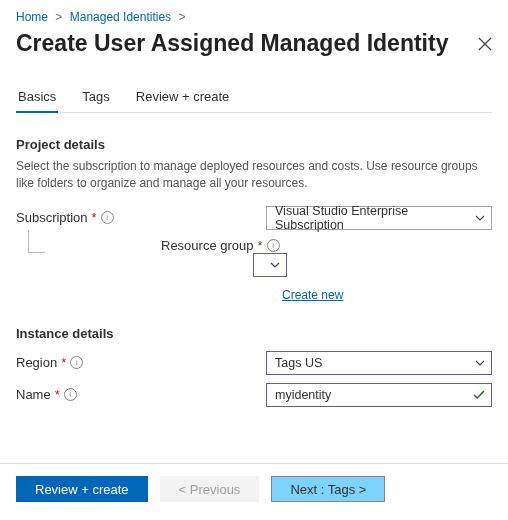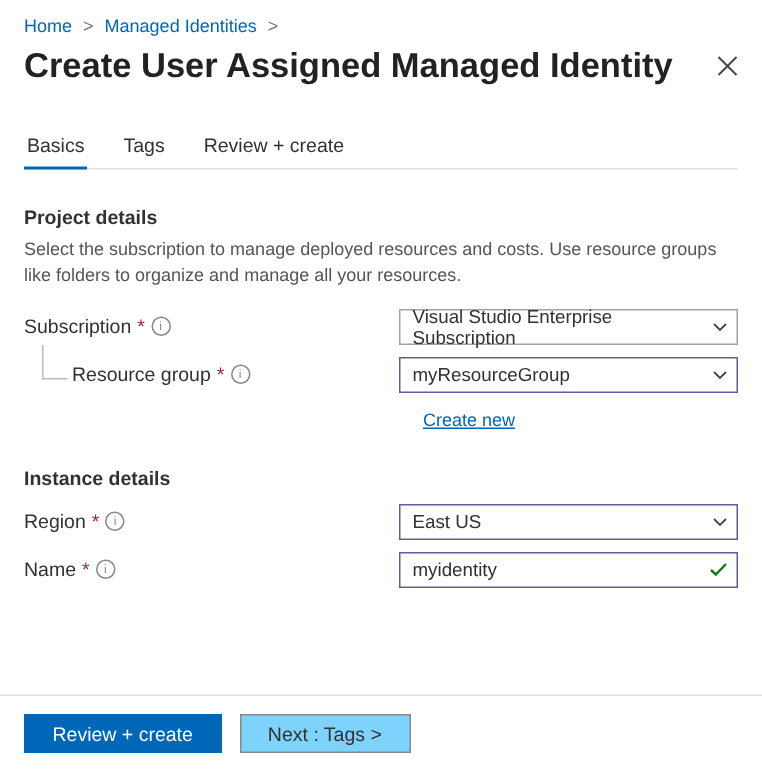--- a/index.html
+++ b/index.html
@@ -20,21 +20,21 @@
   .title { font-size: 23px; font-weight: 600; color: #222; }
   .close-btn { cursor: pointer; color: #444; }
   .close-btn svg { width: 14px; height: 14px; display:block; }
   .tabs { display: flex; gap: 22px; border-bottom: 1px solid #e1e1e1; padding-bottom: 0; }
   .tab { font-size: 13px; padding: 6px 2px 8px 2px; cursor: pointer; color: #323130; position: relative; }
   .tab.active { font-weight: 400; }
   .tab.active::after { content:""; position:absolute; left:0; right:0; bottom:-1px; height:2px; background:#0067b8; }
   .section-title { font-size: 13px; font-weight: 600; margin-top: 24px; margin-bottom: 6px; }
   .section-desc { font-size: 12px; color: #555; line-height: 1.4; margin-bottom: 14px; }
   .field-row { display: flex; align-items: center; margin-bottom: 8px; }
-  .field-row.indent { padding-left: 32px; position: relative; }
+  .field-row.indent { padding-left: 32px; position: relative; flex-direction: column; }
   .field-row.indent::before {
     content:""; position:absolute; left:12px; top:-8px; width:16px; height:22px;
     border-left:1px solid #bbb; border-bottom:1px solid #bbb;
   }
   .field-label { width: 250px; font-size: 13px; display: flex; align-items: center; gap: 4px; }
   .req { color: #a4262c; }
   .info-icon { display:inline-flex; width:13px; height:13px; border:1px solid #888; border-radius:50%; align-items:center; justify-content:center; font-size:8px; color:#888; cursor: default; }
   .field-control { flex: 1; }
   .select {
     width: 100%; height: 24px; border: 1px solid #a3a3a3; background:#fff;
@@ -108,21 +108,20 @@
 </div>
 
 <div class="field-row indent">
   <div class="field-label" style="width:218px">
     <span>Resource group</span>
     <span class="req">*</span>
     <span class="info-icon">i</span>
   </div>
   <div class="field-control">
     <div class="select purple">
-      <span>myResourceGroup</span>
       <span class="chev">
         <svg viewBox="0 0 10 10">
             <path d="M1 3 L5 7 L9 3" stroke="#444" stroke-width="1.2" fill="none"></path>
           </svg>
       </span>
     </div>
   </div>
 </div>
 <div class="sub-row">
   <span class="link-small">Create new</span>
@@ -131,21 +130,21 @@
 <div class="section-title">Instance details</div>
 
 <div class="field-row" style="margin-top:10px">
   <div class="field-label">
     <span>Region</span>
     <span class="req">*</span>
     <span class="info-icon">i</span>
   </div>
   <div class="field-control">
     <div class="select purple">
-      <span>East US</span>
+      <span>Tags US</span>
       <span class="chev">
         <svg viewBox="0 0 10 10">
             <path d="M1 3 L5 7 L9 3" stroke="#444" stroke-width="1.2" fill="none"></path>
           </svg>
       </span>
     </div>
   </div>
 </div>
 
 <div class="field-row">
@@ -161,14 +160,15 @@
         <svg viewBox="0 0 12 12">
             <path d="M1 6 L4.2 9 L11 2" stroke="#107c10" stroke-width="1.6" fill="none"></path>
           </svg>
       </span>
     </div>
   </div>
 </div>
 
 <div class="footer">
   <button class="btn primary">Review + create</button>
+  <button class="btn disabled">&lt; Previous</button>
   <button class="btn secondary">Next : Tags &gt;</button>
 </div>
 
 </body></html>

